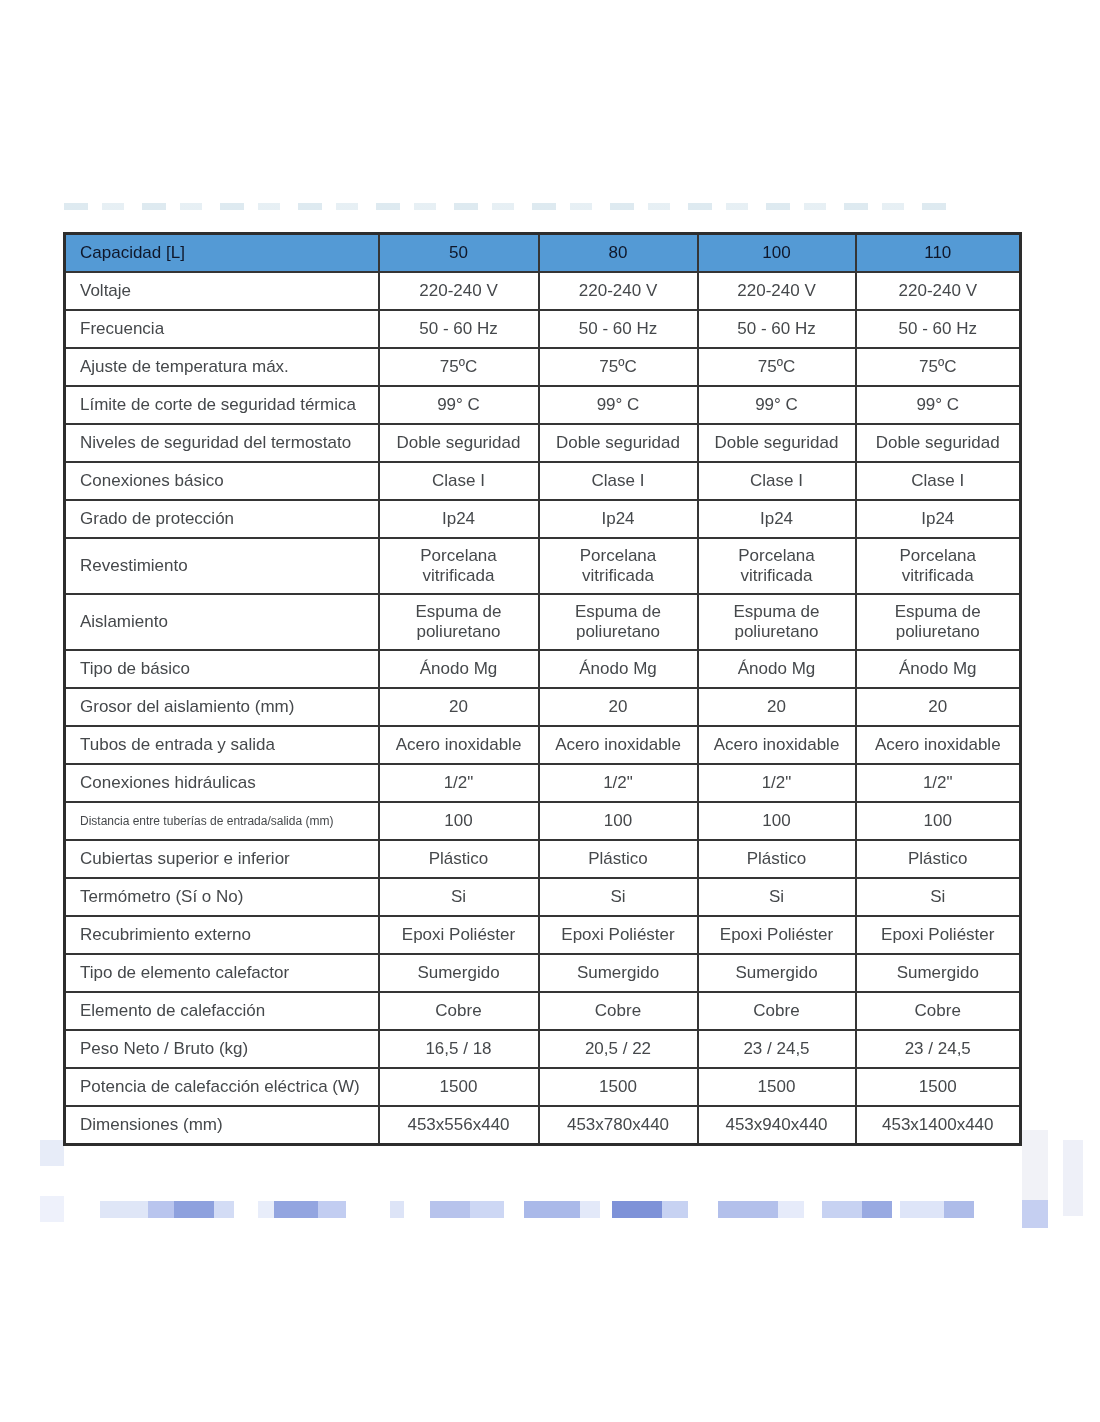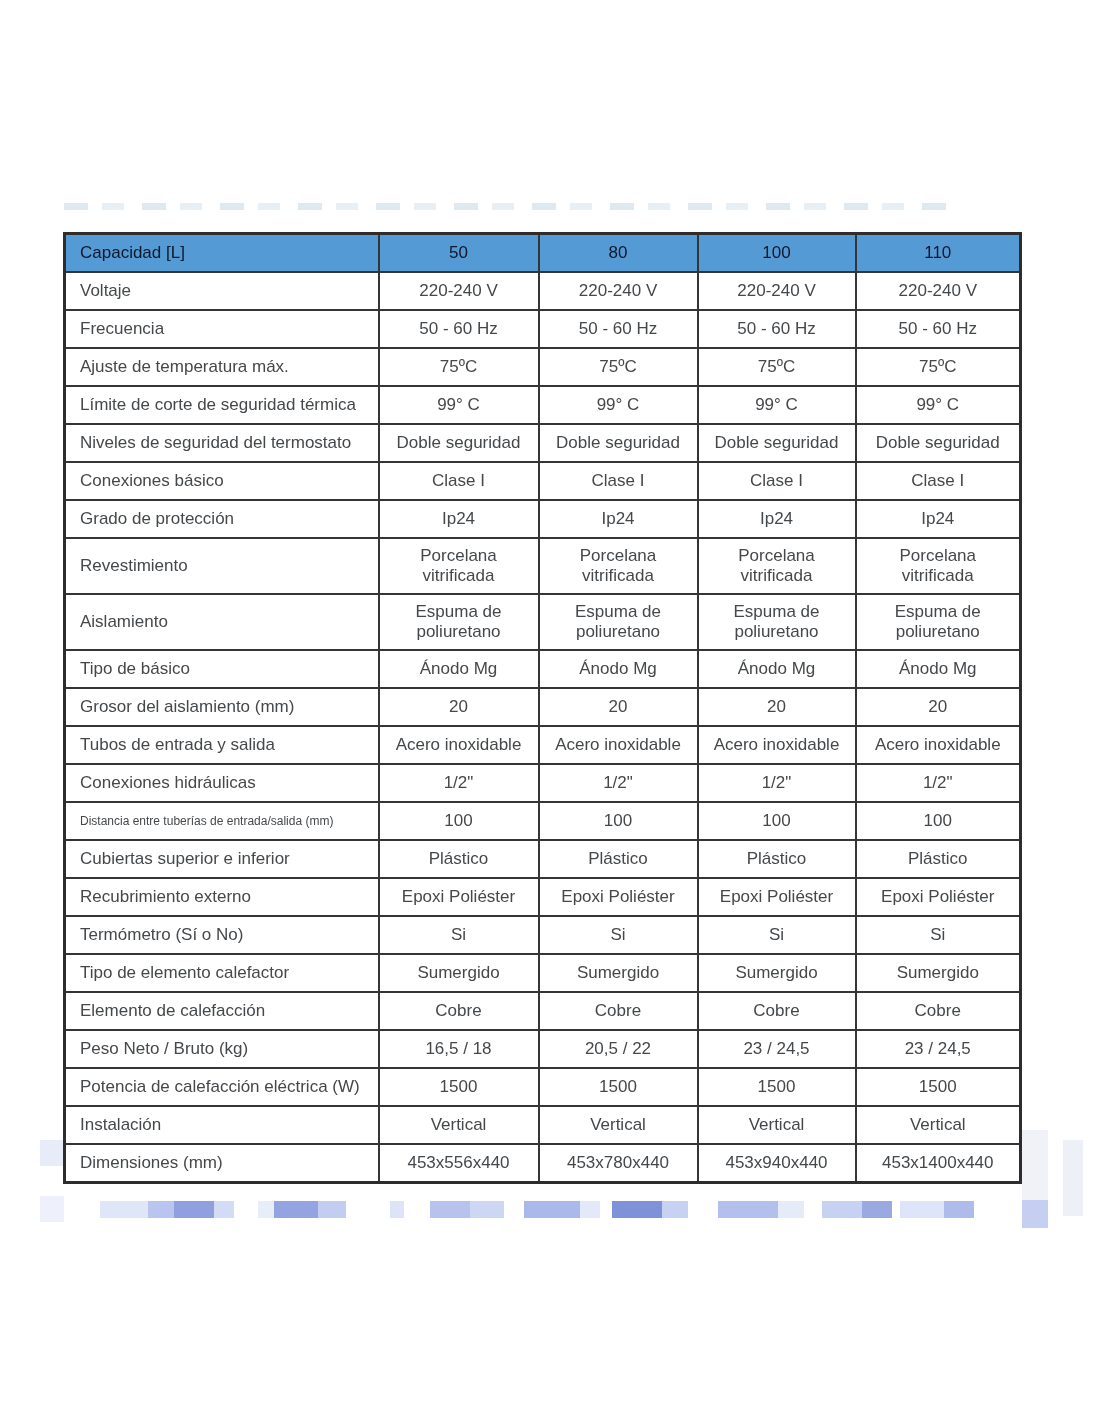--- a/index.html
+++ b/index.html
@@ -210,32 +210,32 @@
         <td class="val">100</td>
       </tr>
       <tr>
         <td class="lbl">Cubiertas superior e inferior</td>
         <td class="val">Plástico</td>
         <td class="val">Plástico</td>
         <td class="val">Plástico</td>
         <td class="val">Plástico</td>
       </tr>
       <tr>
+        <td class="lbl">Termómetro (Sí o No)</td>
+        <td class="val">Si</td>
+        <td class="val">Si</td>
+        <td class="val">Si</td>
+        <td class="val">Si</td>
+      </tr>
+      <tr>
         <td class="lbl">Recubrimiento externo</td>
         <td class="val">Epoxi Poliéster</td>
         <td class="val">Epoxi Poliéster</td>
         <td class="val">Epoxi Poliéster</td>
         <td class="val">Epoxi Poliéster</td>
-      </tr>
-      <tr>
-        <td class="lbl">Termómetro (Sí o No)</td>
-        <td class="val">Si</td>
-        <td class="val">Si</td>
-        <td class="val">Si</td>
-        <td class="val">Si</td>
       </tr>
       <tr>
         <td class="lbl">Tipo de elemento calefactor</td>
         <td class="val">Sumergido</td>
         <td class="val">Sumergido</td>
         <td class="val">Sumergido</td>
         <td class="val">Sumergido</td>
       </tr>
       <tr>
         <td class="lbl">Elemento de calefacción</td>
@@ -250,27 +250,20 @@
         <td class="val">20,5 / 22</td>
         <td class="val">23 / 24,5</td>
         <td class="val">23 / 24,5</td>
       </tr>
       <tr>
         <td class="lbl">Potencia de calefacción eléctrica (W)</td>
         <td class="val">1500</td>
         <td class="val">1500</td>
         <td class="val">1500</td>
         <td class="val">1500</td>
-      </tr>
-      <tr>
-        <td class="lbl">Instalación</td>
-        <td class="val">Vertical</td>
-        <td class="val">Vertical</td>
-        <td class="val">Vertical</td>
-        <td class="val">Vertical</td>
       </tr>
       <tr>
         <td class="lbl">Dimensiones (mm)</td>
         <td class="val">453x556x440</td>
         <td class="val">453x780x440</td>
         <td class="val">453x940x440</td>
         <td class="val">453x1400x440</td>
       </tr>
     </tbody>
   </table>

